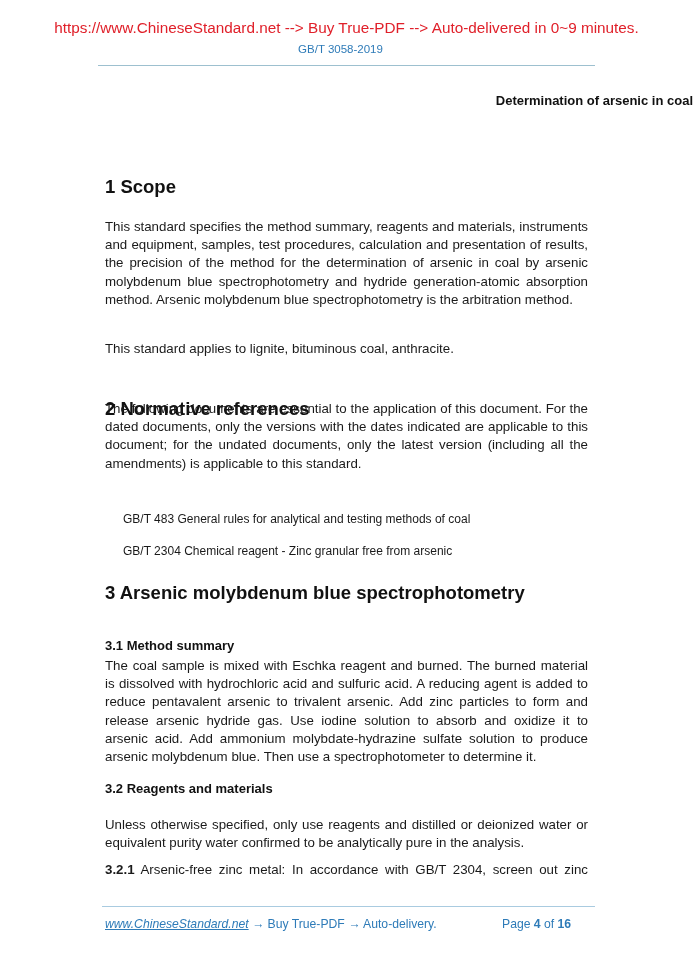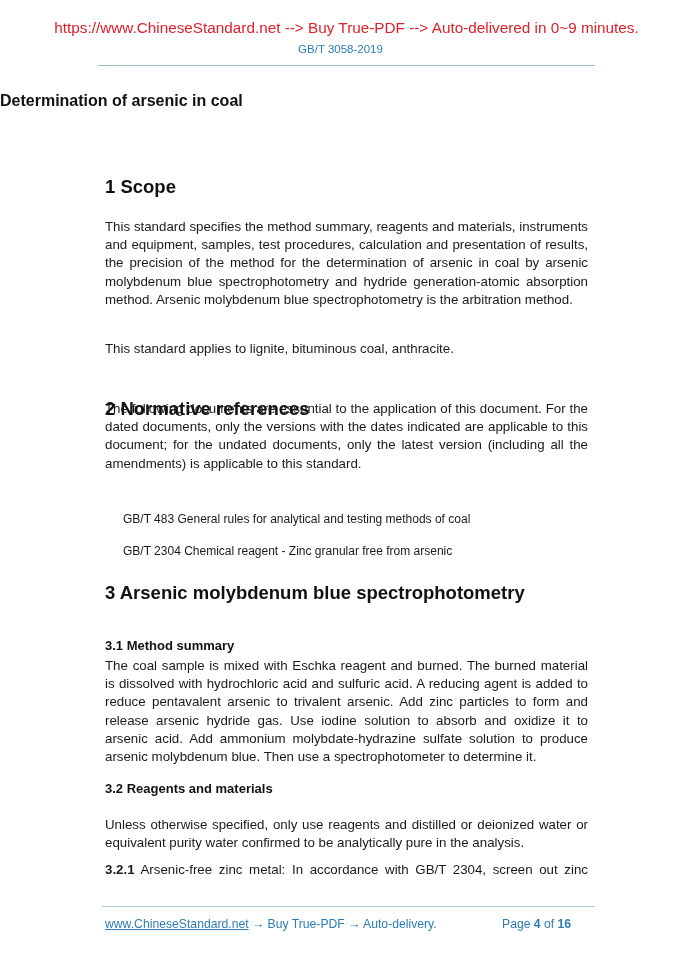--- a/index.html
+++ b/index.html
@@ -13,22 +13,22 @@
     }
     .std-code {
       position: absolute; top: 42px; left: 0; width: 681px; text-align: center;
       color: #2e7bb8; font-size: 11.5px; line-height: 14px;
     }
     .rule-top {
       position: absolute; top: 65px; left: 98px; width: 497px; height: 0;
       border-top: 1px solid #9dc0cf;
     }
     .doc-title {
-      position: absolute; top: 90px; left: 0; width: 693px; text-align: left;
-      font-weight: bold; font-size: 16px; line-height: 21px; color: #111;
+      position: absolute; top: 90px; left: 0; width: 693px; text-align: right;
+      font-weight: bold; font-size: 13px; line-height: 21px; color: #111;
     }
     .content {
       position: absolute; left: 105px; width: 483px;
     }
     .h1 {
       font-weight: bold; font-size: 18.5px; line-height: 22px; color: #111; margin: 0;
     }
     .h2 {
       font-weight: bold; font-size: 13px; line-height: 16px; color: #111; margin: 0;
     }
@@ -41,21 +41,21 @@
     }
     .bold { font-weight: bold; }
     .rule-bottom {
       position: absolute; top: 906px; left: 102px; width: 493px; height: 0;
       border-top: 1px solid #a9cbe0;
     }
     .footer-left {
       position: absolute; top: 917px; left: 105px; font-size: 12.2px; line-height: 15px;
       color: #2e7bb8; white-space: nowrap;
     }
-    .footer-left a { color: #2e7bb8; text-decoration: underline; }
+    .footer-left a { color: #2e7bb8; text-decoration: underline; font-style: italic; }
     .footer-right {
       position: absolute; top: 917px; left: 502px; font-size: 12.2px; line-height: 15px;
       color: #2e7bb8; white-space: nowrap;
     }
     .footer-right .num { font-weight: bold; }
   </style>
 </head>
 <body>
 
 <div class="banner">https://www.ChineseStandard.net --&gt; Buy True-PDF --&gt; Auto-delivered in 0~9 minutes.</div>

